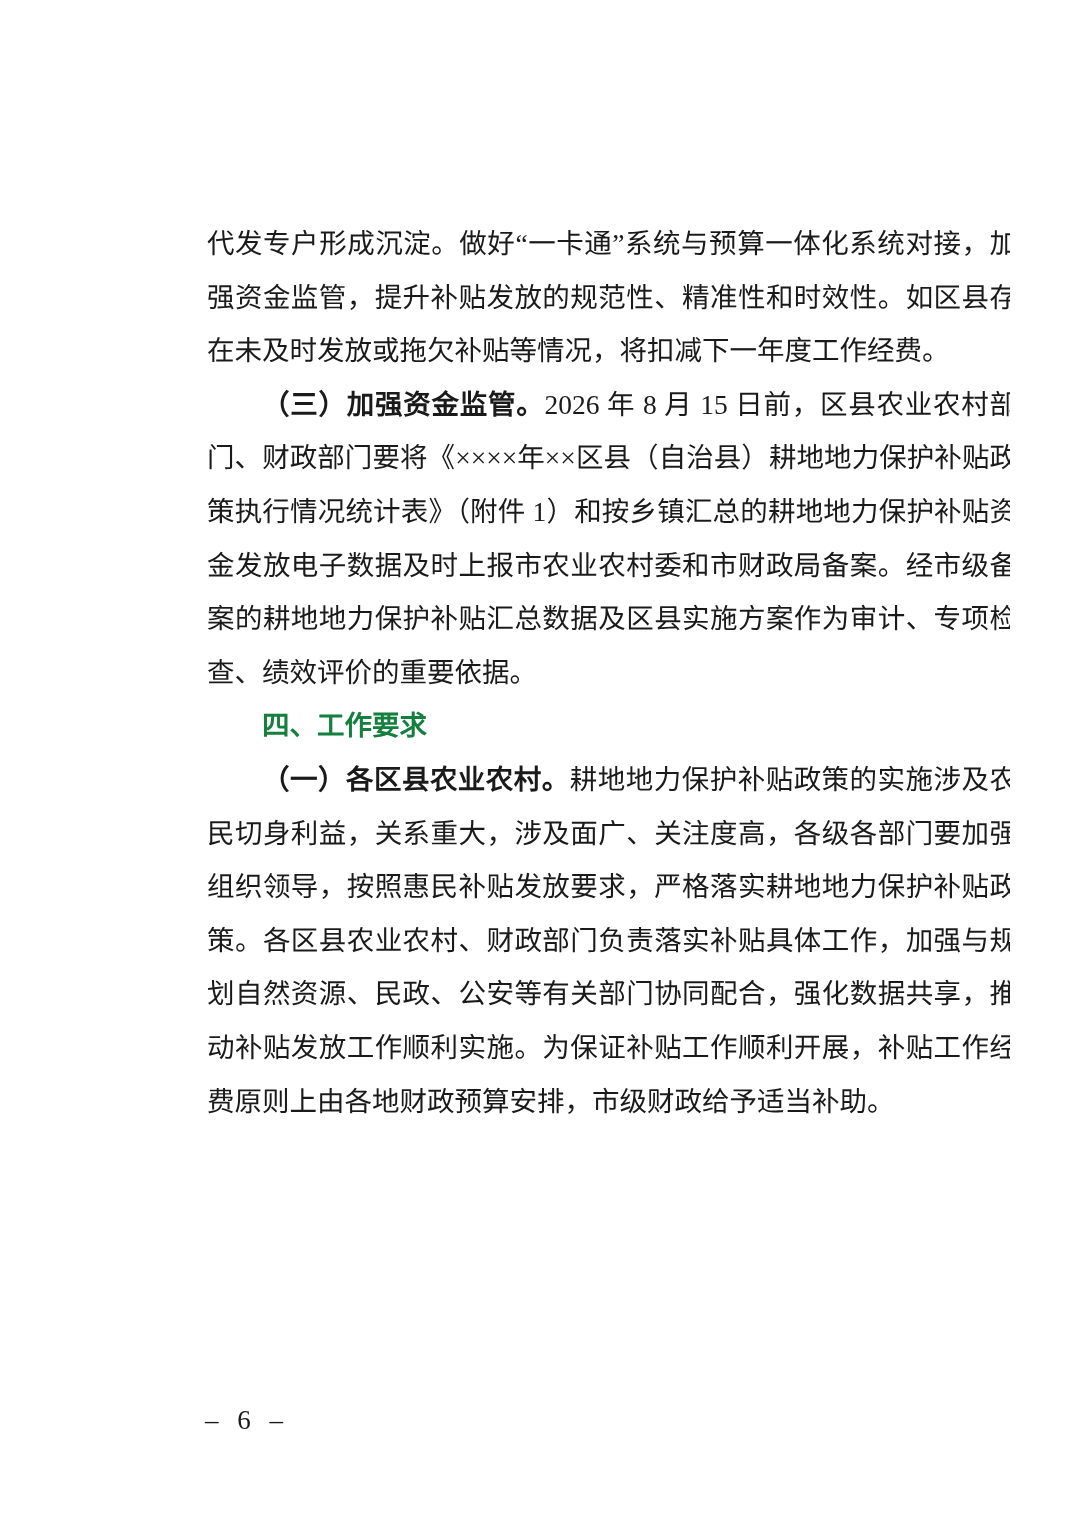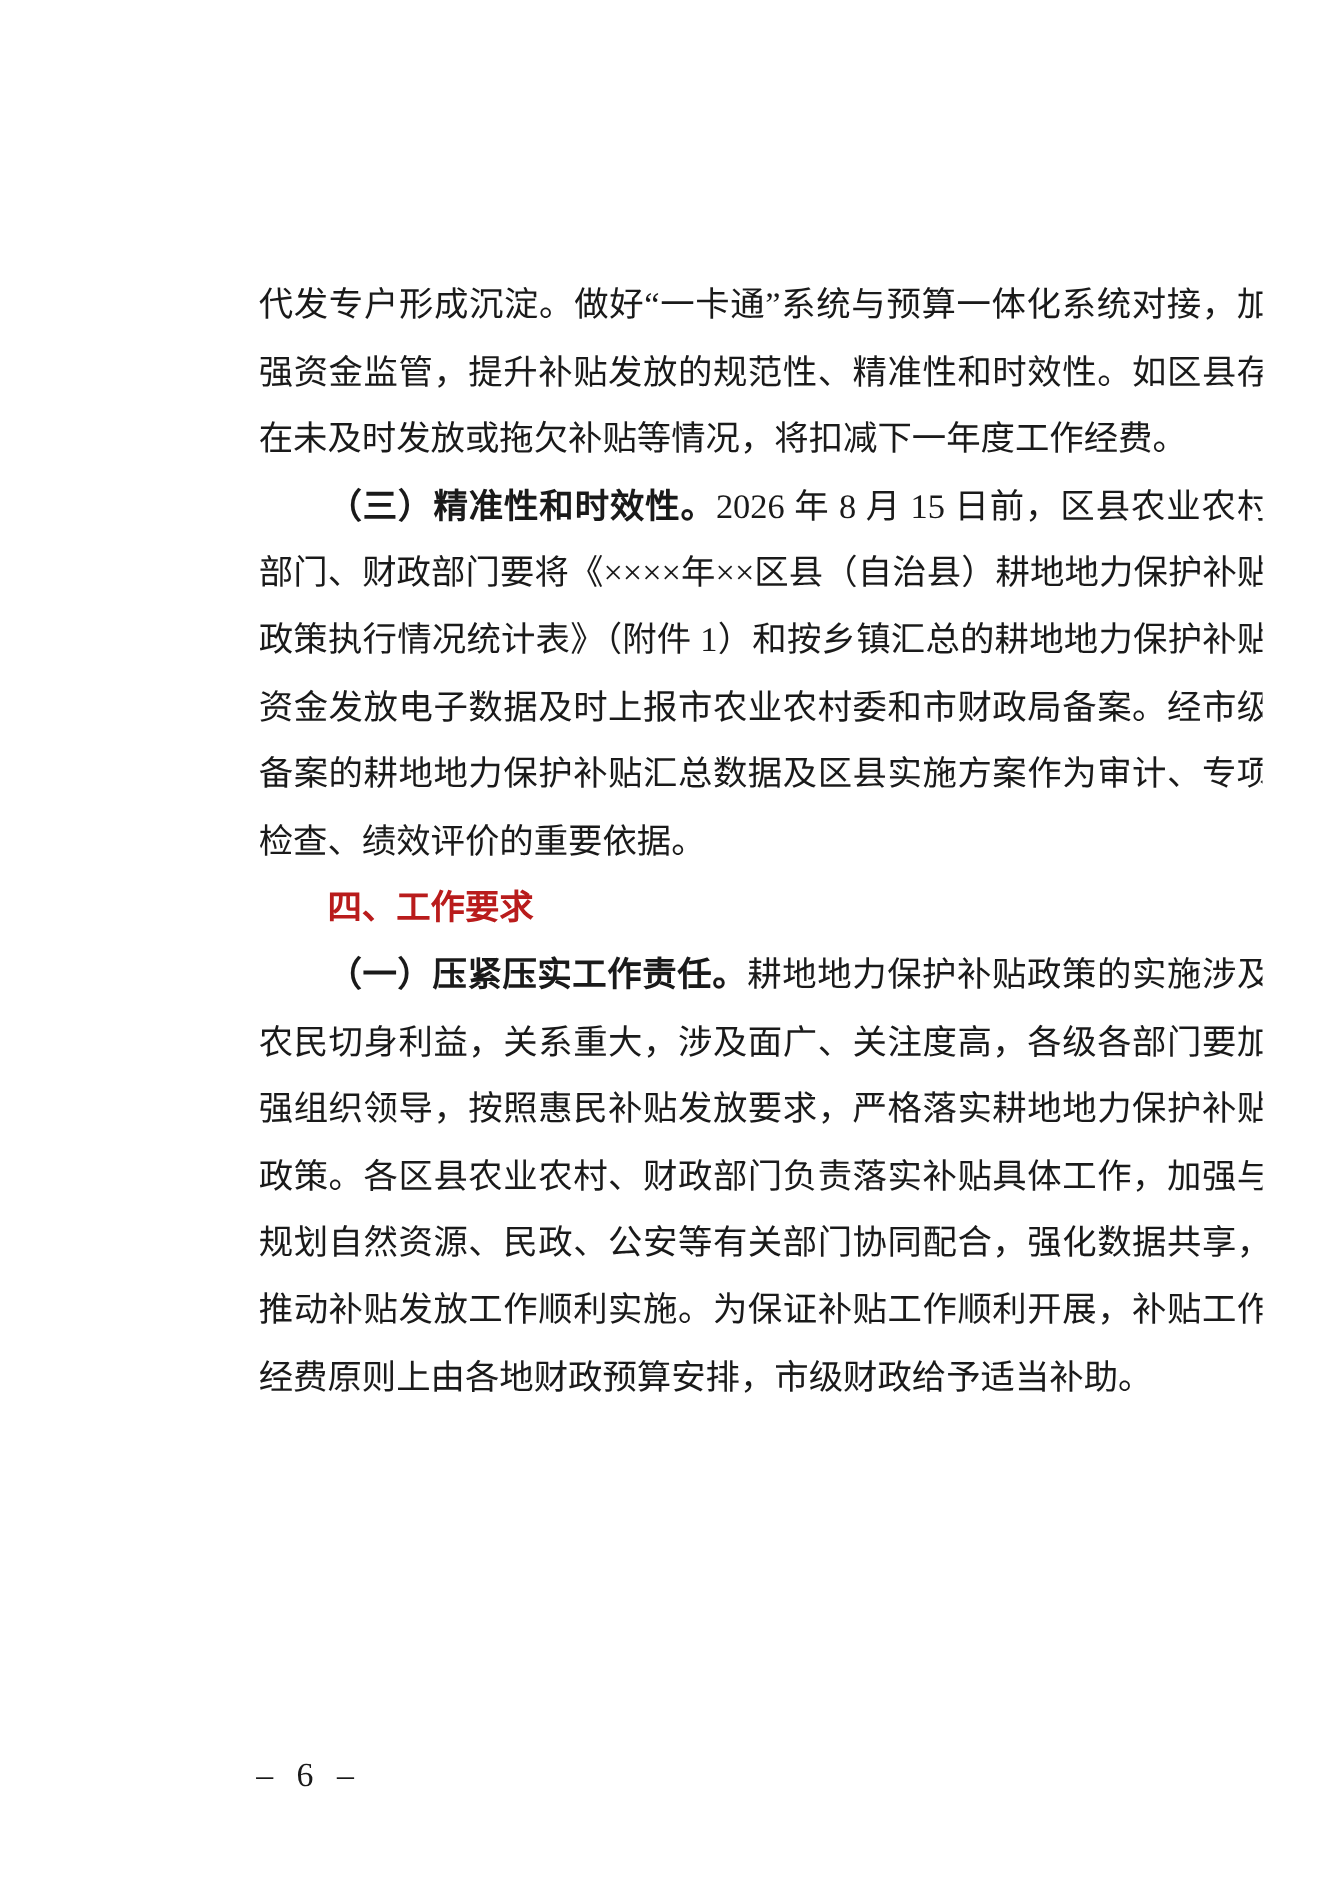--- a/index.html
+++ b/index.html
@@ -40,21 +40,21 @@
     font-weight: 700;
   }
   .section-heading {
     margin: 0;
     padding: 0;
     text-indent: 2em;
     font-family: "Liberation Sans", "DejaVu Sans", sans-serif;
     font-weight: 700;
     font-size: 27.5px;
     line-height: 53.6px;
-    color: #b91c1c;
+    color: #15803d;
     text-align: left;
   }
   .page-number {
     position: absolute;
     left: 141px;
     top: 1389px;
     font-family: "Liberation Serif", "DejaVu Serif", serif;
     font-size: 27px;
     line-height: 30px;
     letter-spacing: 6px;
@@ -63,24 +63,24 @@
 </style>
 </head>
 <body>
 
 <div class="page">
 
   <main class="text-column">
 
     <p class="para no-indent"><span>代发专户形成沉淀。做好“一卡通”系统与预算一体化系统对接，加强资金监管，提升补贴发放的规范性、精准性和时效性。如区县存在未及时发放或拖欠补贴等情况，将扣减下一年度工作经费。</span></p>
 
-    <p class="para"><span class="lead">（三）精准性和时效性。</span><span>2026 年 8 月 15 日前，区县农业农村部门、财政部门要将《××××年××区县（自治县）耕地地力保护补贴政策执行情况统计表》（附件 1）和按乡镇汇总的耕地地力保护补贴资金发放电子数据及时上报市农业农村委和市财政局备案。经市级备案的耕地地力保护补贴汇总数据及区县实施方案作为审计、专项检查、绩效评价的重要依据。</span></p>
+    <p class="para"><span class="lead">（三）加强资金监管。</span><span>2026 年 8 月 15 日前，区县农业农村部门、财政部门要将《××××年××区县（自治县）耕地地力保护补贴政策执行情况统计表》（附件 1）和按乡镇汇总的耕地地力保护补贴资金发放电子数据及时上报市农业农村委和市财政局备案。经市级备案的耕地地力保护补贴汇总数据及区县实施方案作为审计、专项检查、绩效评价的重要依据。</span></p>
 
     <h2 class="section-heading">四、工作要求</h2>
 
-    <p class="para"><span class="lead">（一）压紧压实工作责任。</span><span>耕地地力保护补贴政策的实施涉及农民切身利益，关系重大，涉及面广、关注度高，各级各部门要加强组织领导，按照惠民补贴发放要求，严格落实耕地地力保护补贴政策。各区县农业农村、财政部门负责落实补贴具体工作，加强与规划自然资源、民政、公安等有关部门协同配合，强化数据共享，推动补贴发放工作顺利实施。为保证补贴工作顺利开展，补贴工作经费原则上由各地财政预算安排，市级财政给予适当补助。</span></p>
+    <p class="para"><span class="lead">（一）各区县农业农村。</span><span>耕地地力保护补贴政策的实施涉及农民切身利益，关系重大，涉及面广、关注度高，各级各部门要加强组织领导，按照惠民补贴发放要求，严格落实耕地地力保护补贴政策。各区县农业农村、财政部门负责落实补贴具体工作，加强与规划自然资源、民政、公安等有关部门协同配合，强化数据共享，推动补贴发放工作顺利实施。为保证补贴工作顺利开展，补贴工作经费原则上由各地财政预算安排，市级财政给予适当补助。</span></p>
 
 
   </main>
 
   <footer class="page-number">– 6 –</footer>
 
 </div>
 
 </body></html>

